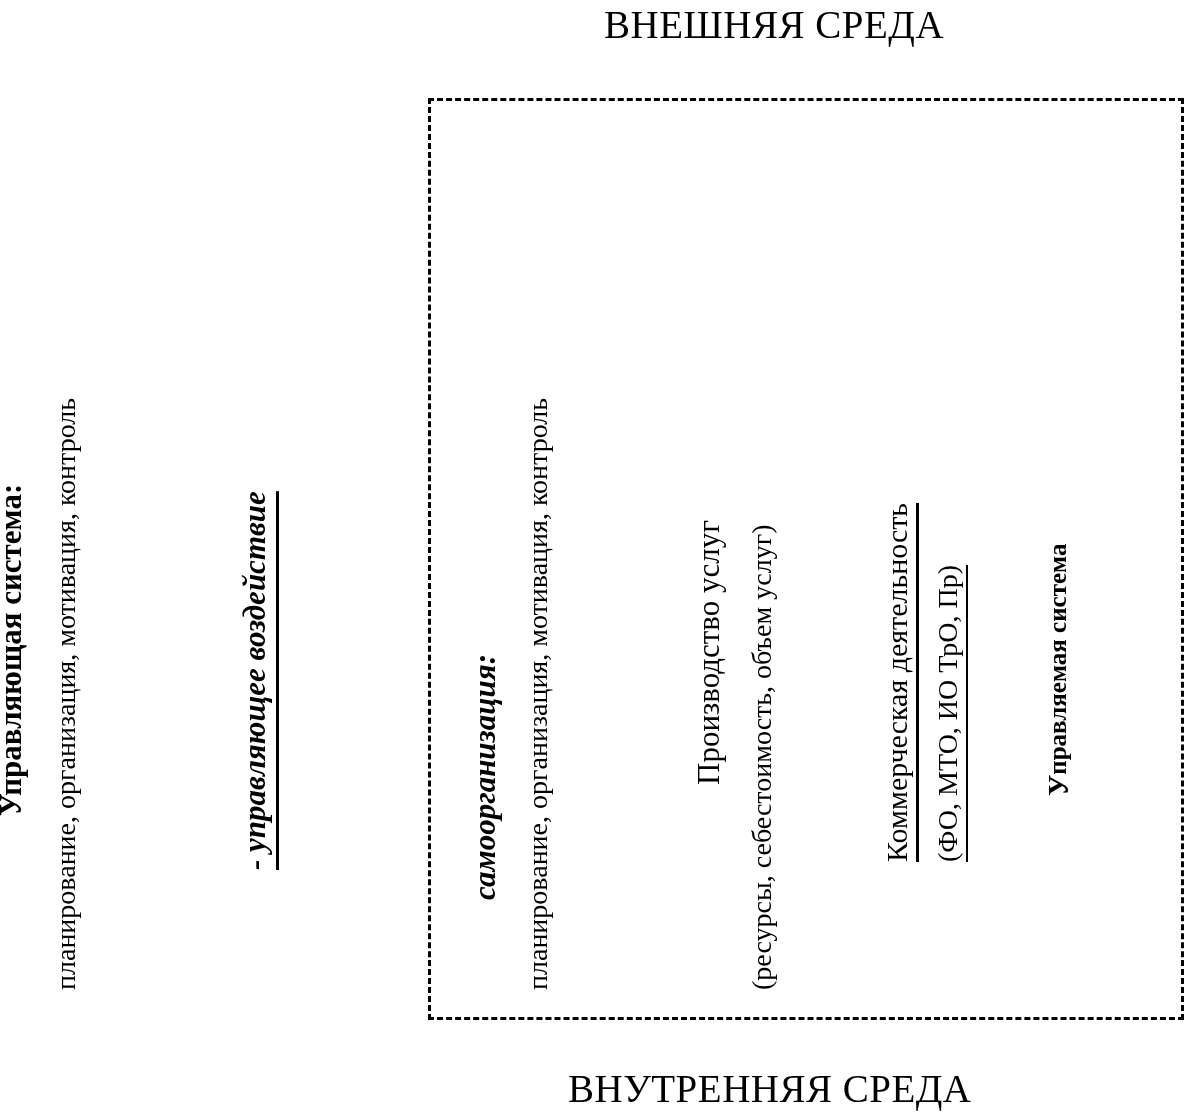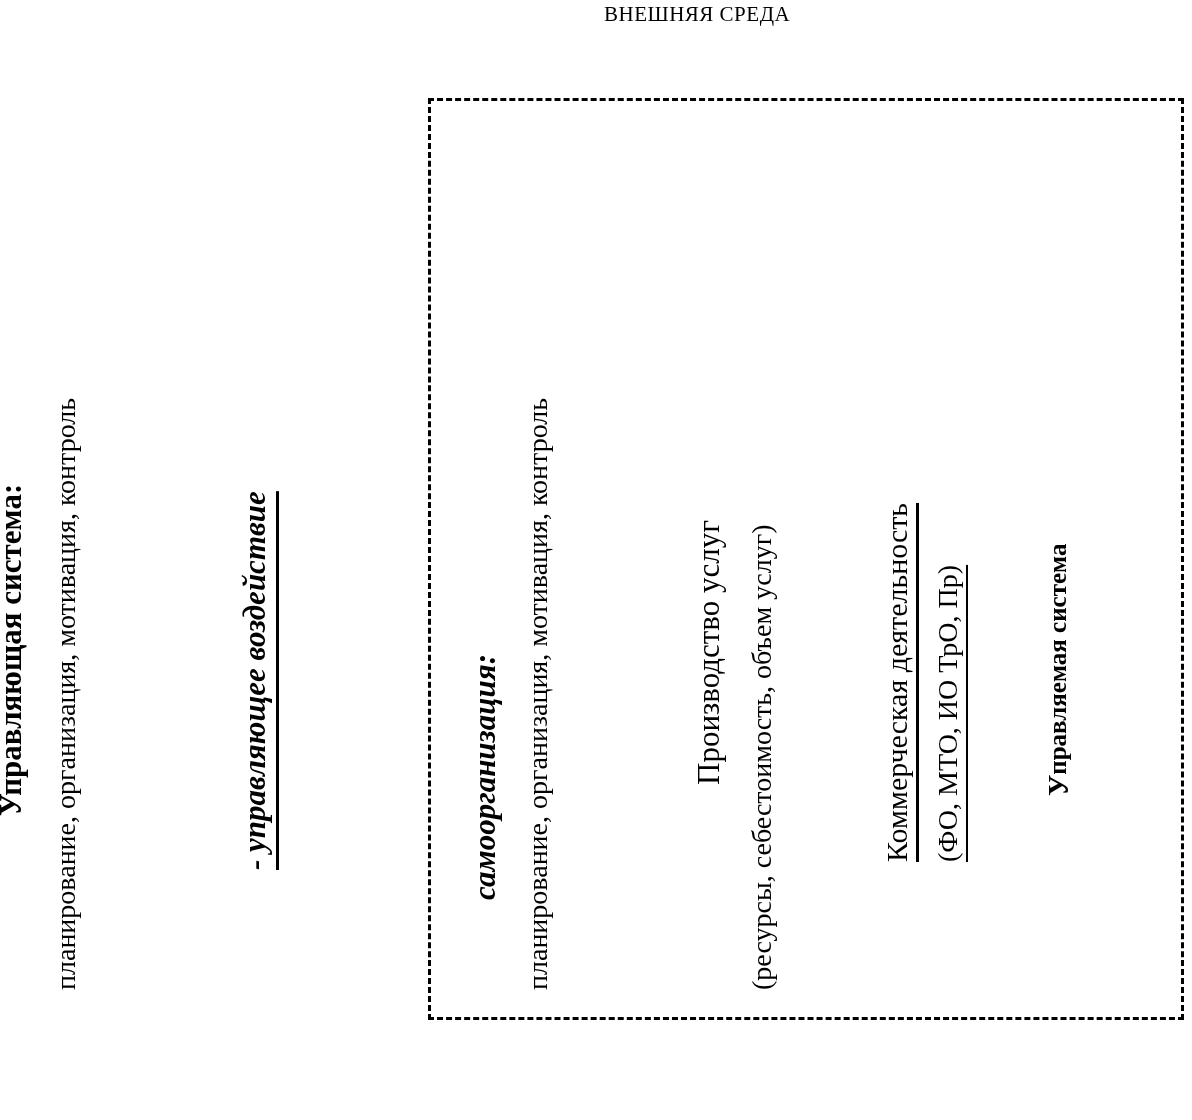--- a/index.html
+++ b/index.html
@@ -16,21 +16,21 @@
     width: 1192px;
     height: 1120px;
     overflow: hidden;
     background: #ffffff;
   }
 
   
   .env-caption {
     position: absolute;
     font-family: "Liberation Serif", serif;
-    font-size: 21px;
+    font-size: 39px;
     letter-spacing: 0.5px;
     white-space: nowrap;
     color: #000;
   }
   #caption-top {
     left: 604px;
     top: 2px;
   }
   #caption-bottom {
     left: 568px;
@@ -125,14 +125,15 @@
   <div class="vtext" id="prod-line2" style="font-size:28px;">(ресурсы, себестоимость, объем услуг)</div>
 
   <div class="vtext underline" id="comm-line1" style="font-size:30px;">Коммерческая деятельность</div>
 
   <div class="vtext underline" id="comm-line2" style="font-size:28px;">(ФО, МТО, ИО ТрО, Пр)</div>
 
   <div class="vtext" id="managed-sys">
     <span class="managed-first">У</span><span class="managed-rest">правляемая система</span>
   </div>
 
+  <div class="env-caption" id="caption-bottom">ВНУТРЕННЯЯ СРЕДА</div>
 
 </div>
 
 </body></html>

